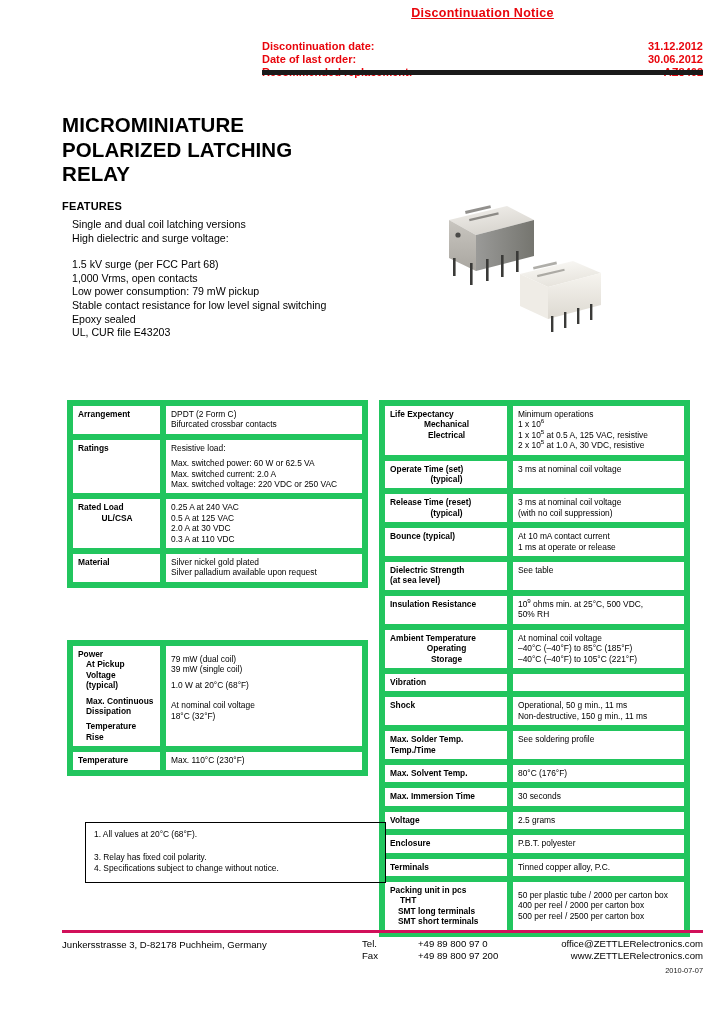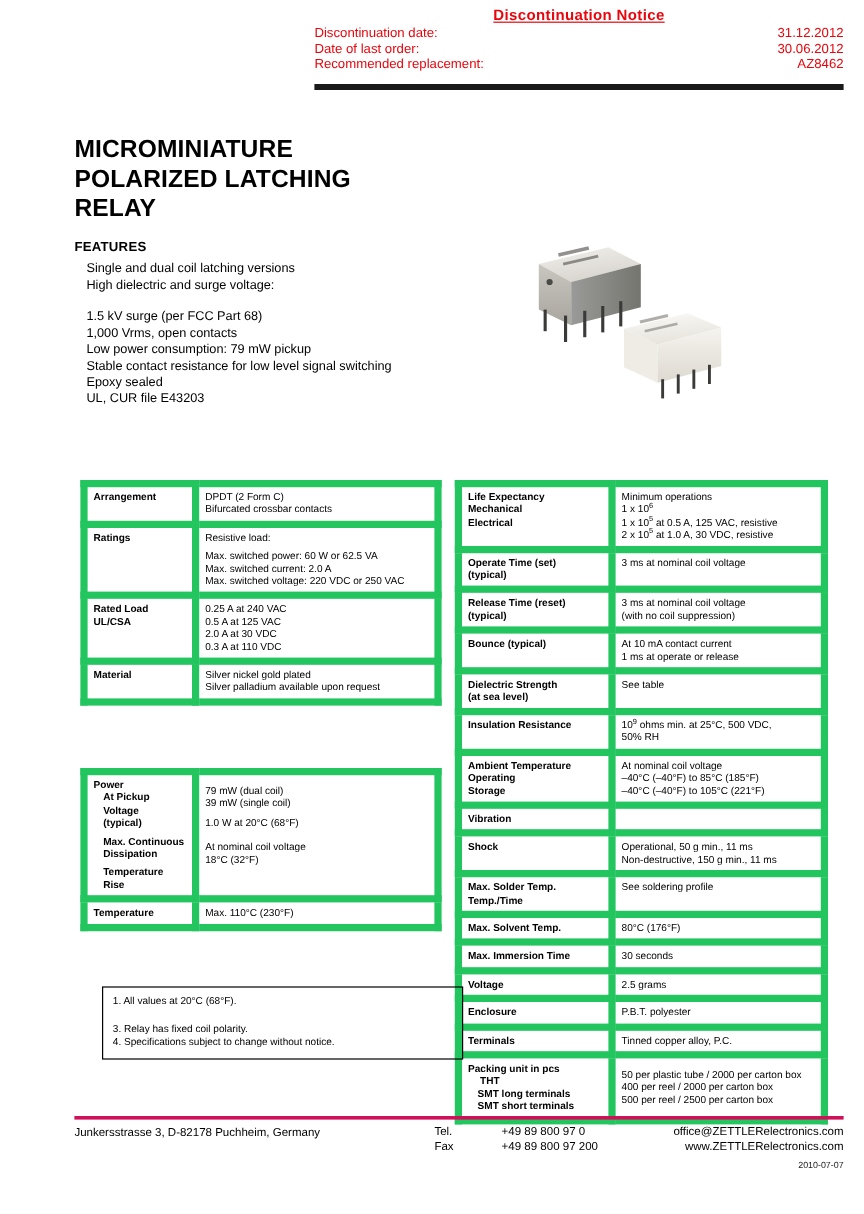--- a/index.html
+++ b/index.html
@@ -19,27 +19,27 @@
     position: absolute;
     left: 262px; top: 6px; width: 441px;
   }
   #notice .n-title {
     color: #e8050c;
     font-weight: bold;
     font-size: 12.5px;
     text-align: center;
     text-decoration: underline;
     letter-spacing: 0.3px;
-    margin-bottom: 2px;
+    margin-bottom: 20px;
   }
   #notice .n-row {
     display: flex;
     justify-content: space-between;
     color: #e8050c;
-    font-weight: normal;
+    font-weight: bold;
     font-size: 11px;
     line-height: 13.2px;
   }
   #notice .n-row .n-lab { text-align: left; }
   #notice .n-row .n-val { text-align: right; }
 
   #header-bar {
     position: absolute;
     left: 262px; top: 70px;
     width: 441px; height: 5px;
@@ -94,21 +94,21 @@
   }
   .spec-table td.lab {
     font-weight: bold;
   }
   .spec-table td .sub {
     font-weight: bold;
     display: block;
   }
   .spec-table td .ind1 { padding-left: 8px; }
   .spec-table td .ind2 { padding-left: 10px; }
-  .spec-table td .rgt { display: block; text-align: left; }
+  .spec-table td .rgt { display: block; text-align: center; }
   .spec-table td .spacer { display:block; height: 5px; }
   sup { font-size: 6.2px; vertical-align: super; line-height: 0; }
 
   #tbl-left  { left: 67px;  top: 400px;  width: 301px; }
   #tbl-power { left: 67px;  top: 640px;  width: 301px; border-radius: 30px; }
   #tbl-right { left: 379px; top: 400px;  width: 311px; }
 
   #tbl-left td.lab, #tbl-power td.lab { width: 78px; }
   #tbl-right td.lab { width: 113px; }
 

